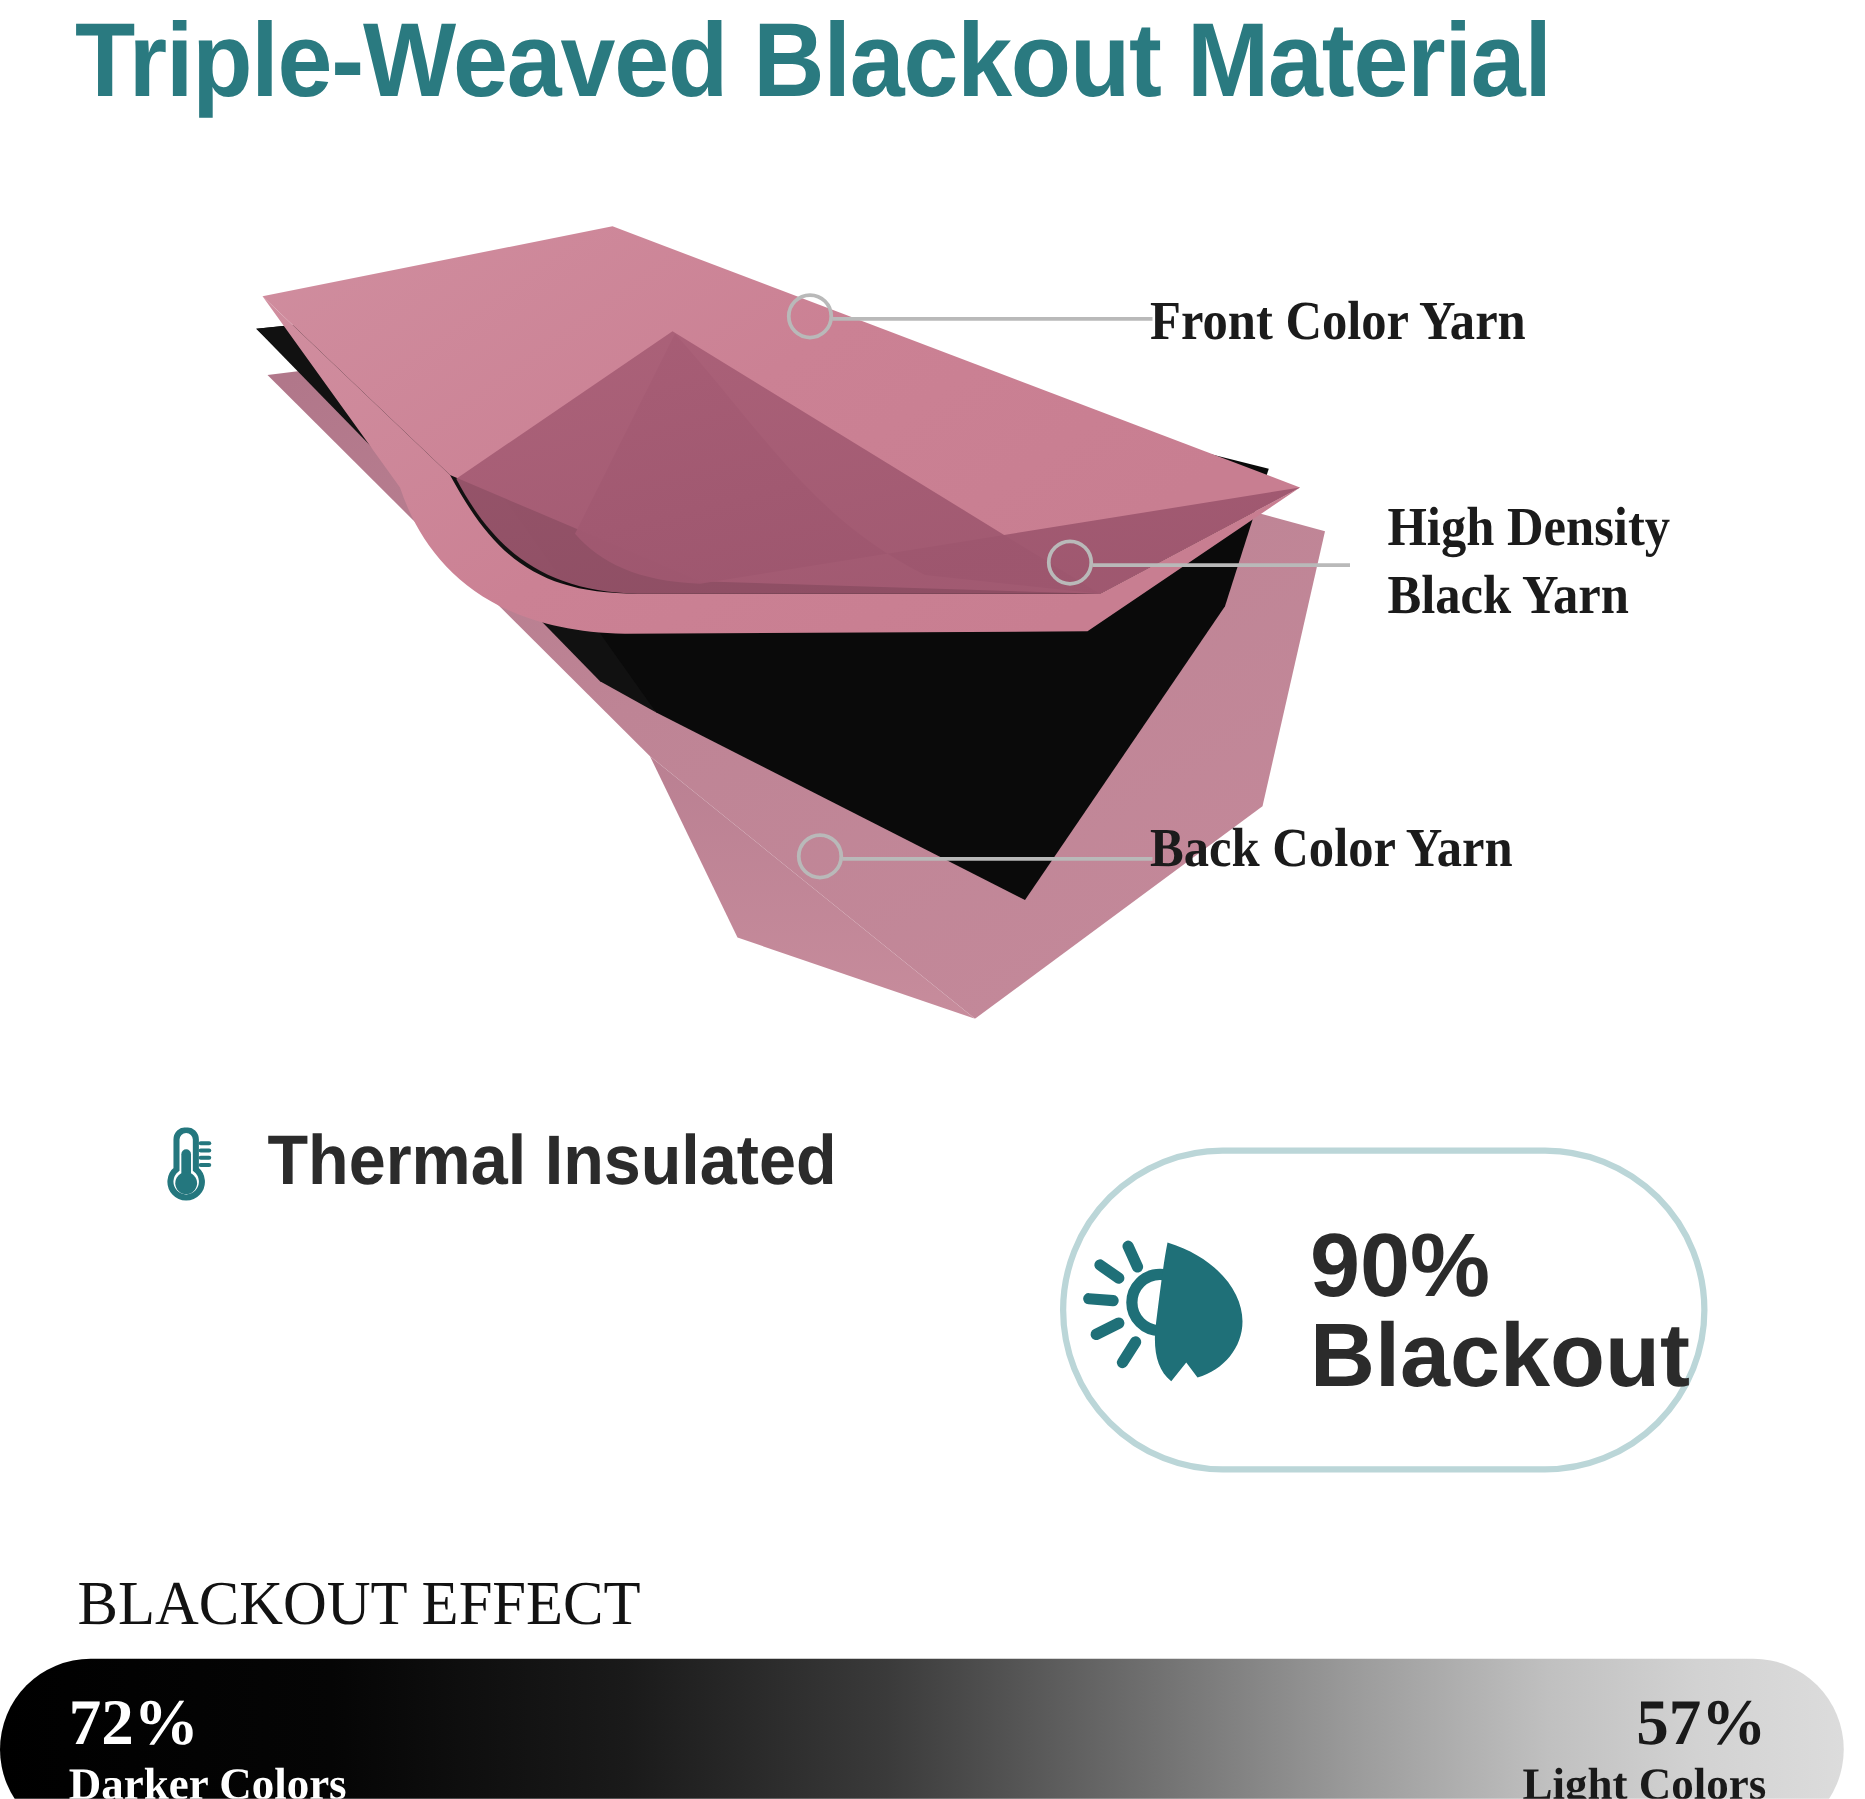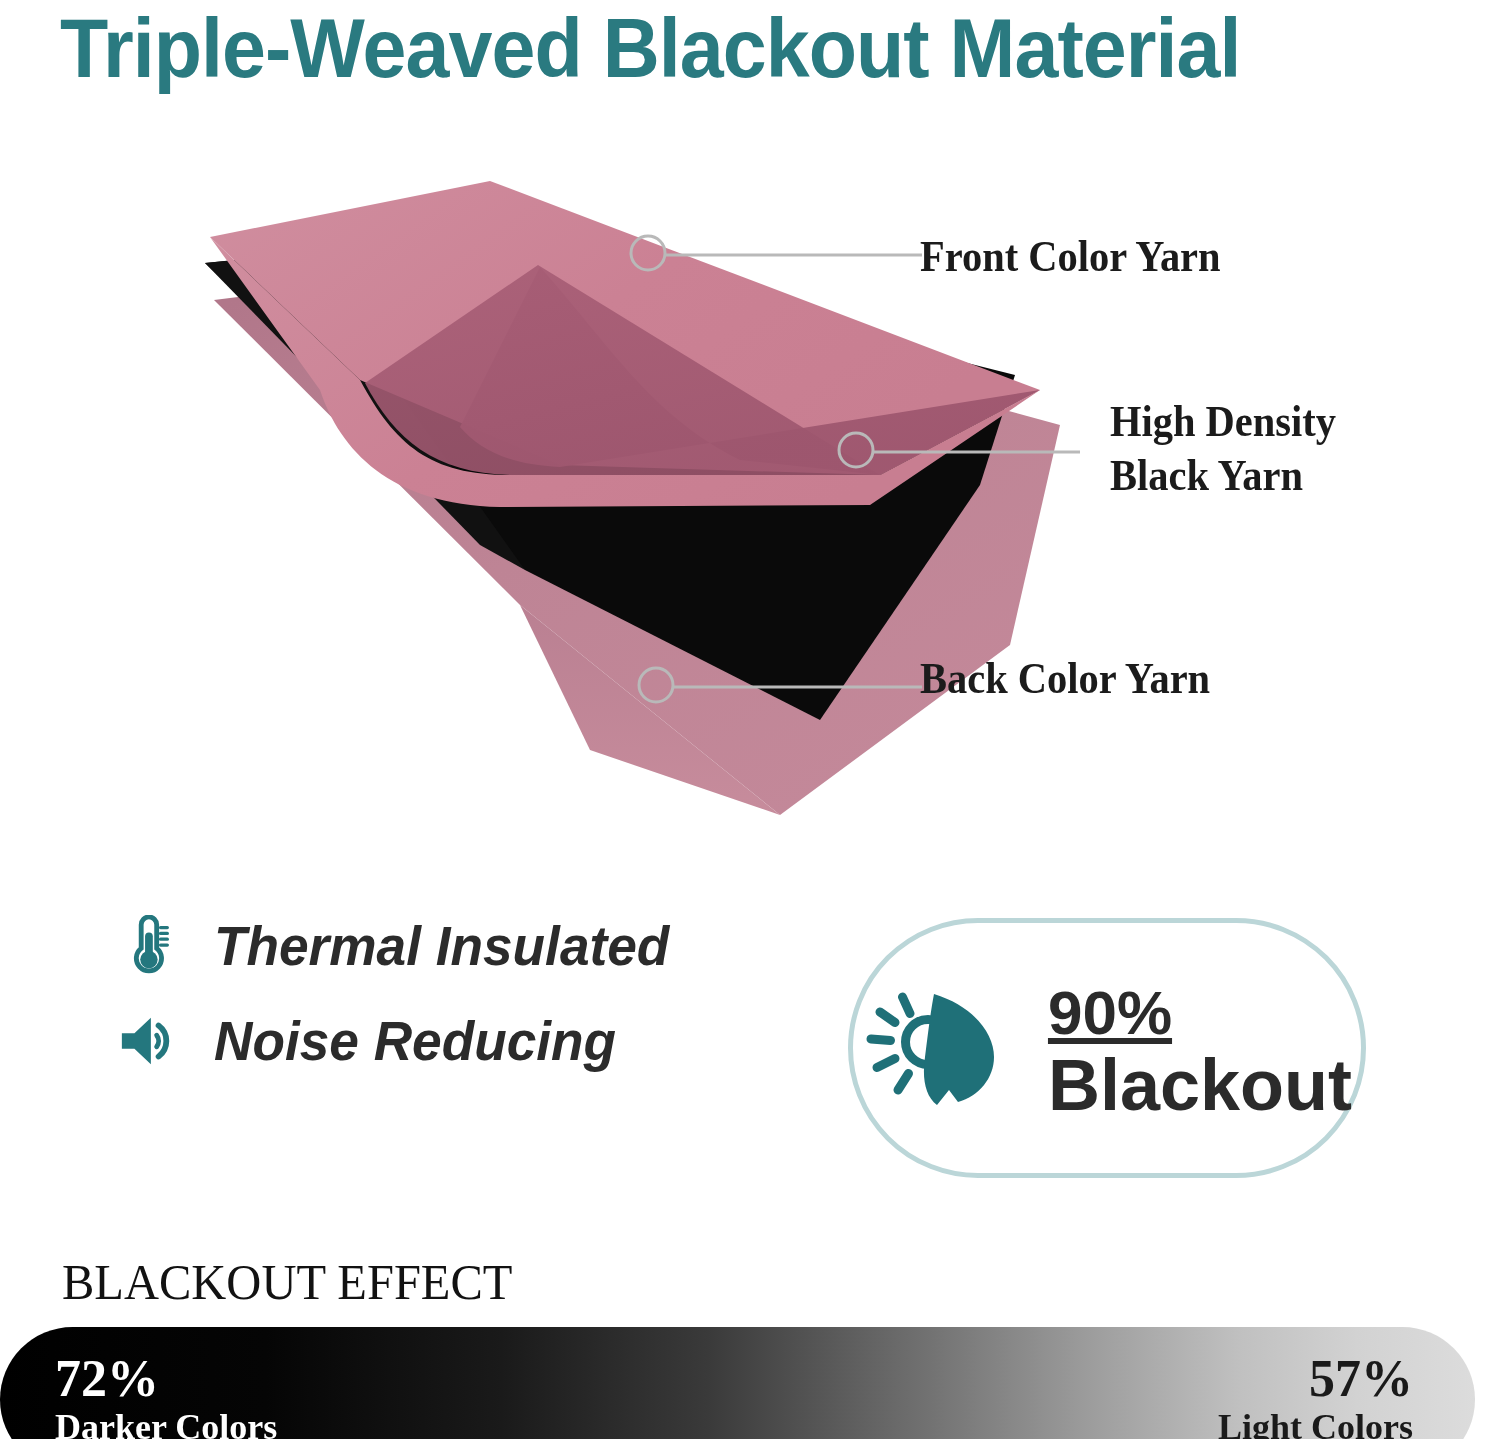--- a/index.html
+++ b/index.html
@@ -52,23 +52,21 @@
   .callout-back  { left:920px; top:652px; }
 
   
   .features {
     position:absolute;
     left:112px; top:898px;
     width:700px;
   }
   .feature-row {
     display:flex;
-    align-items:center;
     height:95px;
-    font-style:italic;
   }
   .feature-icon {
     width:70px;
     height:70px;
     flex:0 0 70px;
     display:flex;
     align-items:center;
     justify-content:center;
     color:#24777E;
   }
@@ -99,21 +97,21 @@
     gap:36px;
   }
   .badge-icon { width:150px; height:150px; color:#1F7078; flex:0 0 150px; }
   .badge-icon svg { display:block; width:100%; height:100%; }
   .badge-text {
     font-family:"Liberation Sans", sans-serif;
     font-weight:bold;
     color:#2b2b2b;
     text-align:left;
   }
-  .badge-pct { font-size:62px; line-height:74px;text-decoration:underline; }
+  .badge-pct { font-size:72px; line-height:74px; }
   .badge-word { font-size:72px; line-height:70px; }
 
   
   .effect-heading {
     position:absolute;
     left:62px; top:1255px;
     font-family:"Liberation Serif", serif;
     font-weight:normal;
     font-size:50px;
     line-height:54px;
@@ -241,30 +239,20 @@
             <path d="M46 13h7"></path>
               <path d="M46 19h7"></path>
               <path d="M46 25h7"></path>
               <path d="M46 31h7"></path>
           </g>
         </svg>
       </span>
       <span class="feature-label">Thermal Insulated</span>
     </div>
 
-    <div class="feature-row">
-      <span class="feature-icon">
-        <svg width="62" height="58" viewBox="0 0 64 60" fill="none" xmlns="http://www.w3.org/2000/svg">
-          <path d="M6 22h13L36 6v48L19 38H6z" fill="currentColor"></path>
-          <path d="M44 14a20 20 0 0 1 0 32" stroke="currentColor" stroke-width="6" stroke-linecap="round"></path>
-          <path d="M42 24a10 10 0 0 1 0 12" stroke="currentColor" stroke-width="5" stroke-linecap="round"></path>
-        </svg>
-      </span>
-      <span class="feature-label">Noise Reducing</span>
-    </div>
 
   </div>
 
   <div class="badge">
     <span class="badge-icon">
       <svg viewBox="0 0 100 100" fill="none" xmlns="http://www.w3.org/2000/svg">
         <g stroke="currentColor" stroke-width="6" stroke-linecap="round">
           <path d="M27 16 L32 27"></path>
           <path d="M12 26 L22 33"></path>
           <path d="M6 44 L19 45"></path>

